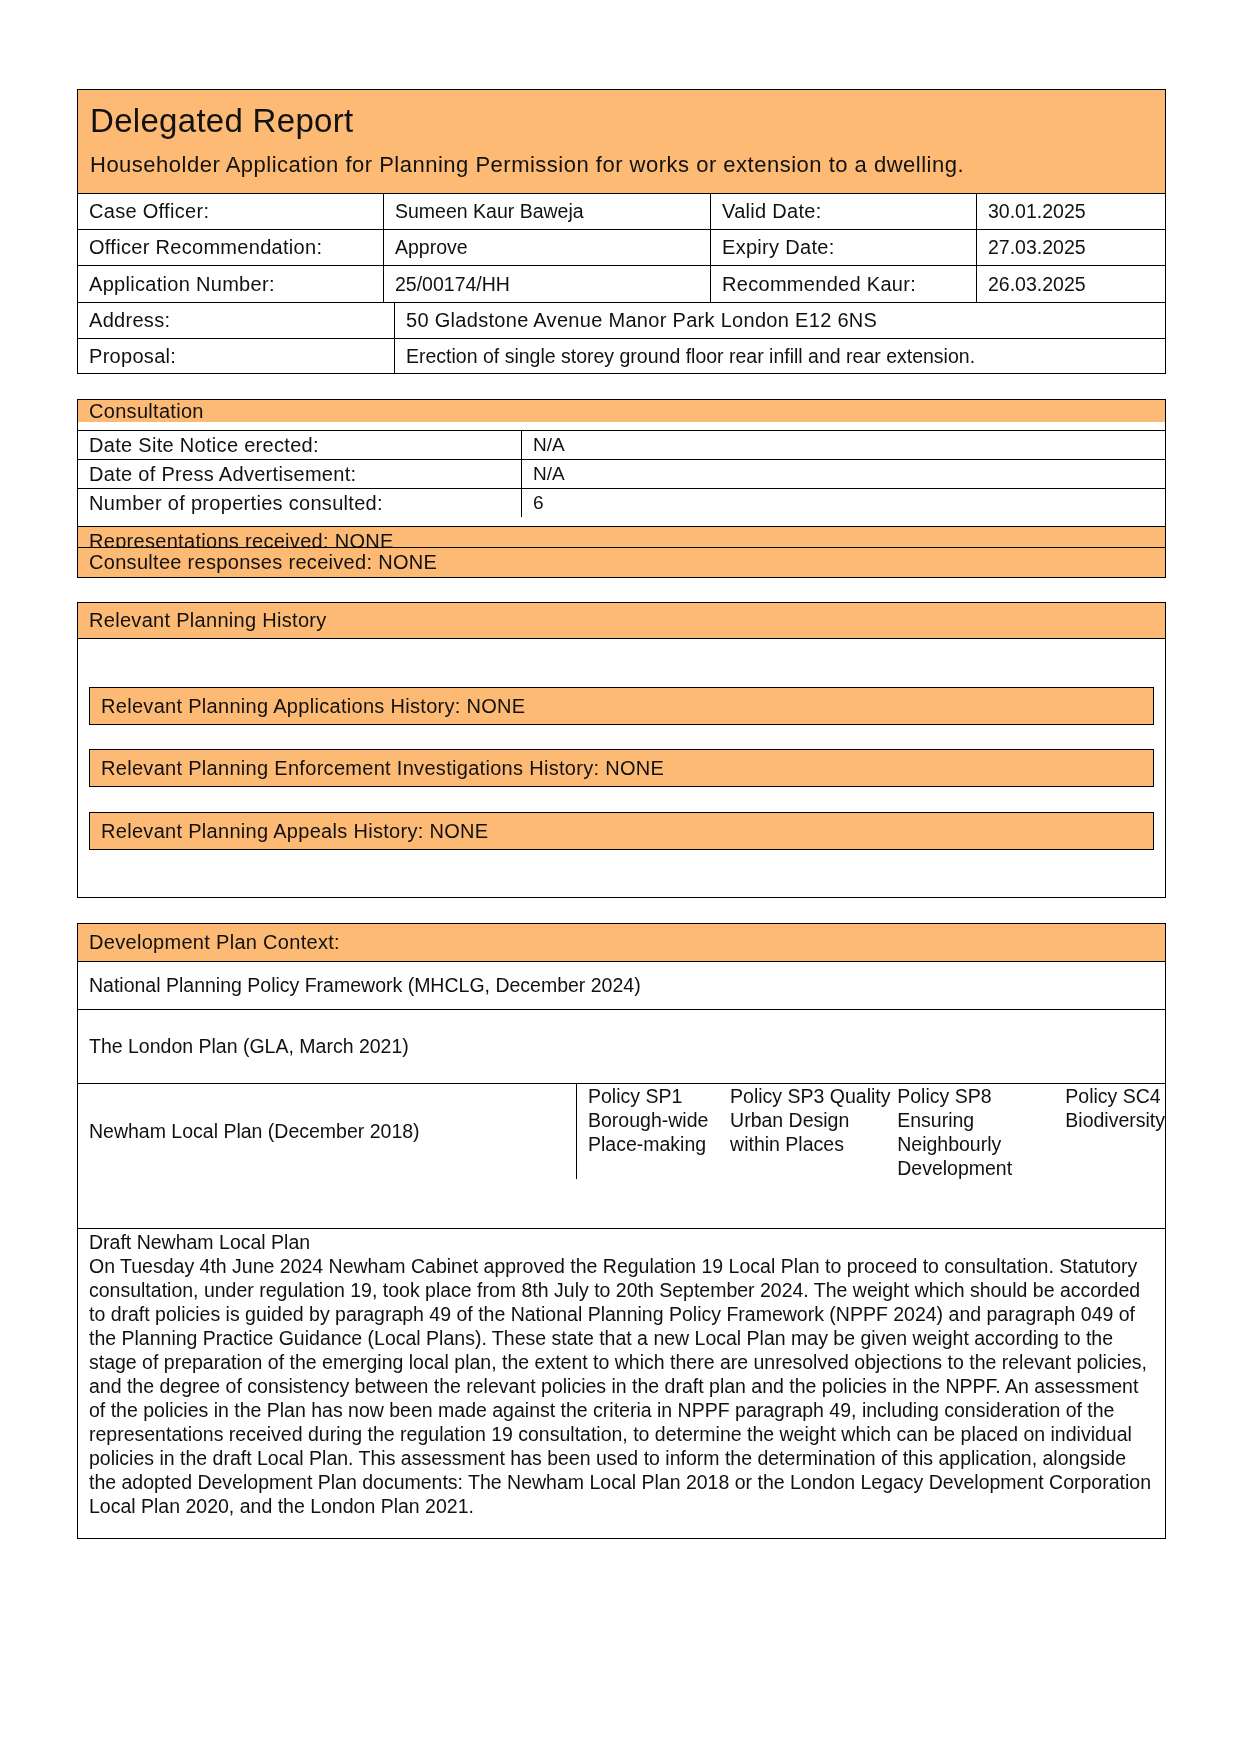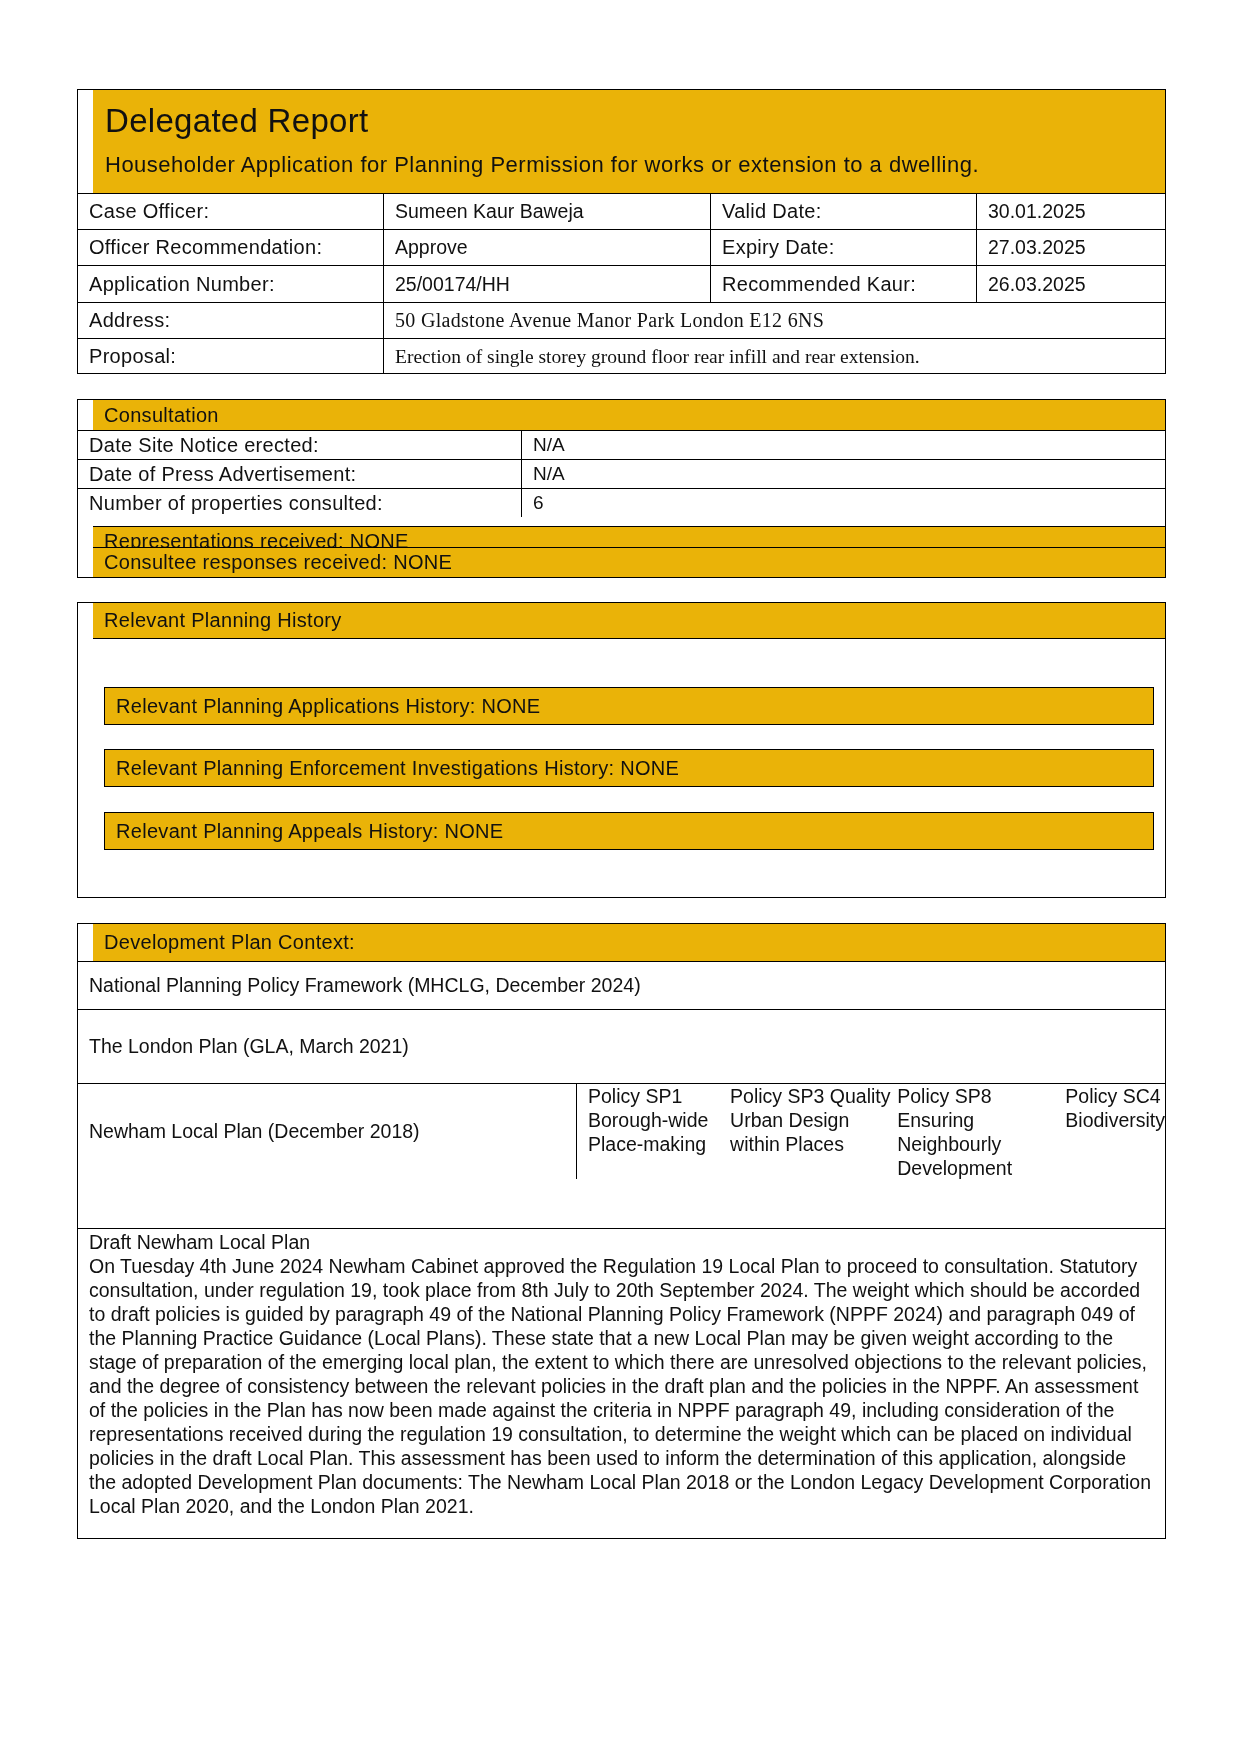--- a/index.html
+++ b/index.html
@@ -1,40 +1,40 @@
 <!DOCTYPE html>
 <html><head>
 <meta charset="utf-8">
 <style>
   html, body { margin: 0; padding: 0; background: #ffffff; }
   body {
     width: 1241px; height: 1754px; position: relative; overflow: hidden;
     font-family: "Liberation Sans", sans-serif; color: #111;
   }
   .box { position: absolute; left: 77px; width: 1089px; border: 1px solid #000; box-sizing: border-box; }
-  .gray { background: #eab308; margin-left: 15px; }
+  .gray { background: #fdba74; }
   .row { position: absolute; left: 0; right: 0; border-top: 1px solid #000; box-sizing: border-box; }
   .cell { position: absolute; top: 0; bottom: 0; box-sizing: border-box; display: flex; align-items: center; padding-left: 11px; font-size: 20px; letter-spacing: 0.3px; }
   .vl { border-left: 1px solid #000; }
 
   
   #t1 { top: 89px; height: 285px; }
   #t1 .title { position: absolute; left: 12px; top: 12px; font-size: 33px; letter-spacing: 0.3px; }
   #t1 .subtitle { position: absolute; left: 12px; top: 62px; font-size: 22px; letter-spacing: 0.5px; }
   #t1 .hdr { position: absolute; left: 0; right: 0; top: 0; height: 103px; }
   #t1 .c1 { left: 0; width: 305px; }
   #t1 .c2 { left: 305px; width: 327px; font-size: 19.5px; letter-spacing: 0; }
   #t1 .c3 { left: 632px; width: 266px; }
   #t1 .c4 { left: 898px; right: 0; font-size: 19.5px; letter-spacing: 0; }
-  #t1 .c2w { left: 305px; right: 0; font-family: Liberation Serif, serif; }
+  #t1 .c2w { left: 316px; right: 0; }
   #t1 .c2w.small { font-size: 19.5px; letter-spacing: 0; }
 
   
   #t2 { top: 399px; height: 179px; }
-  #t2 .row { height: 30px; }
+  #t2 .row { height: 22px; }
   #t2 .cell { font-size: 20px; }
   #t2 .k { left: 0; width: 443px; }
   #t2 .v { left: 443px; right: 0; font-size: 19px; letter-spacing: 0; }
   #t2 .full { left: 0; right: 0; }
 
   
   #t3 { top: 602px; height: 296px; }
   #t3 .hdr { position: absolute; left: 0; right: 0; top: 0; height: 36px; border-bottom: 1px solid #000; }
   #t3 .inner { position: absolute; left: 11px; right: 11px; height: 38px; border: 1px solid #000; box-sizing: border-box; display: flex; align-items: center; padding-left: 11px; font-size: 20px; letter-spacing: 0.3px; }
 

